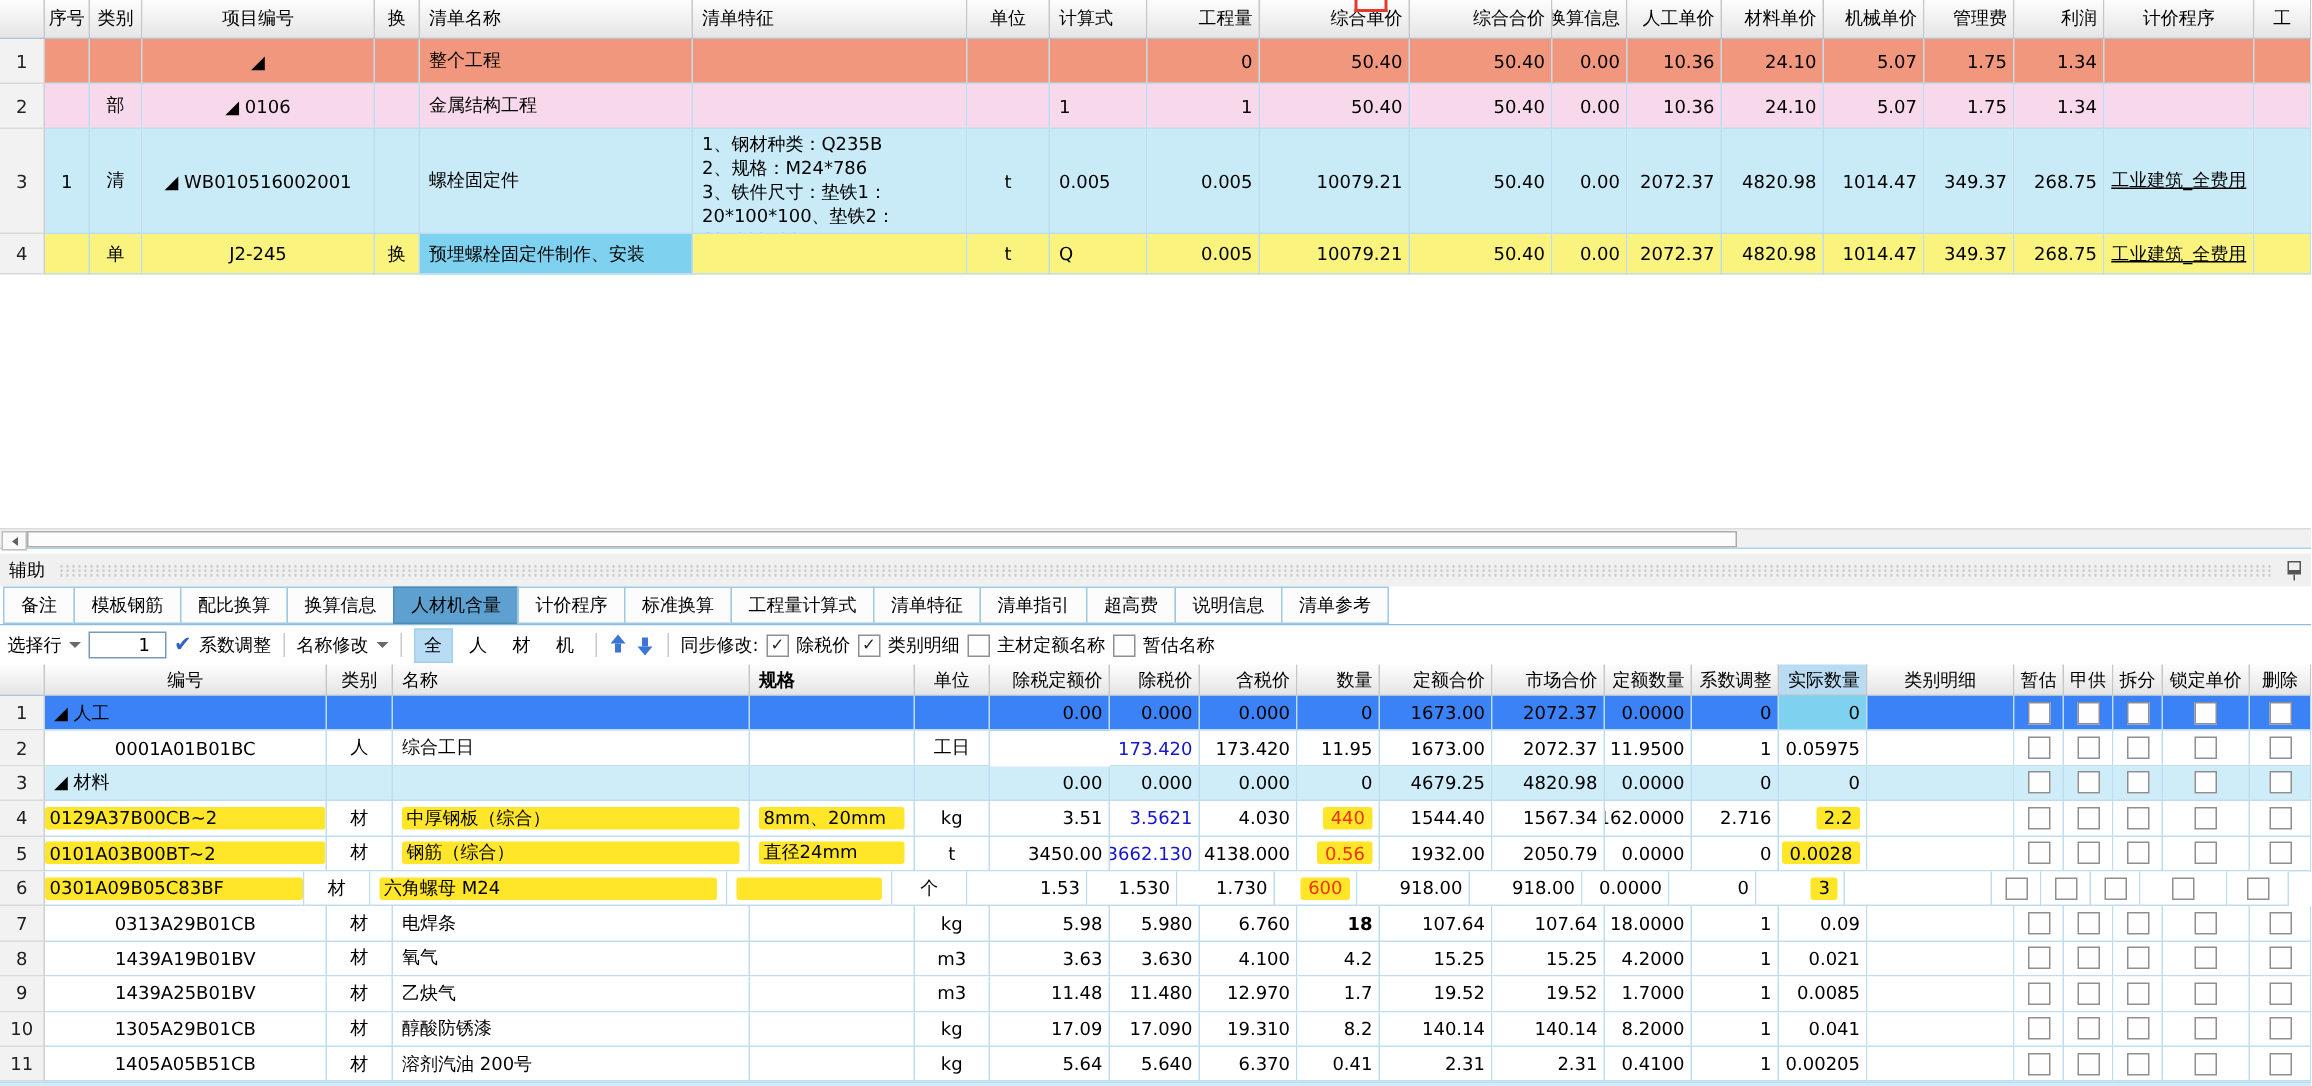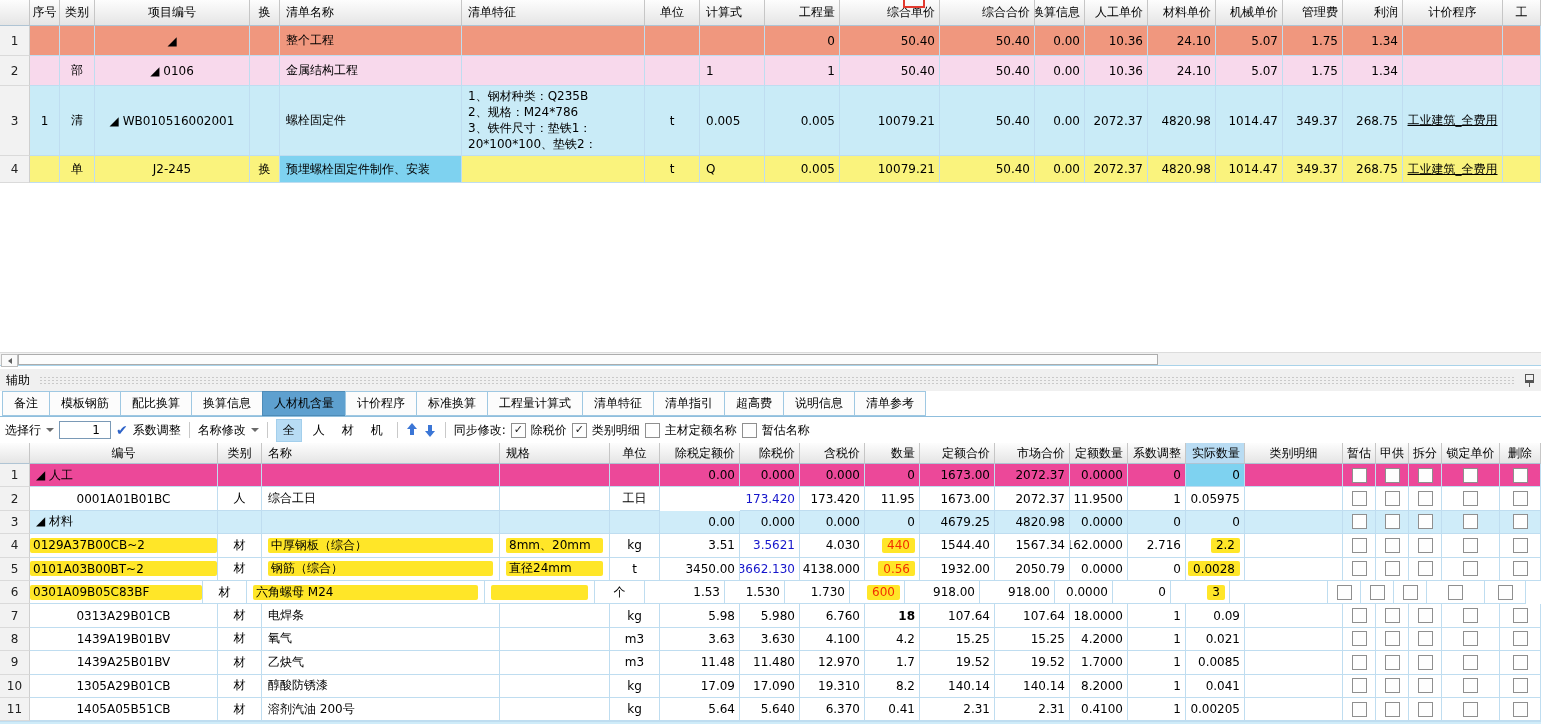--- a/index.html
+++ b/index.html
@@ -9,21 +9,21 @@
   .cell{box-sizing:border-box;flex:none;display:flex;align-items:center;overflow:hidden;white-space:nowrap;
         border-right:1px solid #BFDDF0;border-bottom:1px solid #BFDDF0;background:#fff}
   .h{background:linear-gradient(#FDFDFD,#E5E5E5);border-right:1px solid #C6C6C6;border-bottom:1px solid #AFC4D4}
   .hb{background:#B9DCF3}
   .rowhdr{background:#F2F2F2;border-right:1px solid #CFCFCF;border-bottom:1px solid #DADADA;color:#222}
   .l{justify-content:flex-start;padding:0 6px}
   .c{justify-content:center}
   .r{justify-content:flex-end;padding:0 4px}
   .pre{white-space:pre-line;line-height:16px;align-items:flex-start;padding-top:2px}
   .bg-salmon{background:#F0977E}.bg-pink{background:#F8D9EC}.bg-cyan{background:#C9EBF7}.bg-yellow{background:#FAF37D}
-  .bg-gyellow{background:#ec4899}.bg-gcyan{background:#CFECF9}
+  .bg-gyellow{background:#3b82f6}.bg-gcyan{background:#CFECF9}
   .sel-cell{background:#7ED2F0}
   .blue{color:#1515CB}.red{color:#F23000}
   .lk{text-decoration:underline}
   .mk{background:#FFE628;border-radius:2px;padding:0 5px;display:inline-flex;align-items:center;height:15px}
   .mk-full{background:#FFE628;border-radius:2px;width:100%;display:flex;align-items:center;height:15px;padding:0 3px;overflow:hidden;white-space:nowrap}
   .cb{width:13px;height:13px;border:1px solid #8F8F8F;background:#FEFEFE;display:inline-flex;align-items:center;justify-content:center;flex:none}
   .cb.ck::before{content:"✓";font-size:11px;font-weight:bold;color:#222;margin-top:-1px}
   #topgrid{position:absolute;top:0;left:0;width:1541px}
   #botgrid{position:absolute;top:443px;left:0;width:1541px}
   #redmark{position:absolute;top:0;left:903px;width:18px;height:6px;border:2px solid #E23A2E;border-top:none}
@@ -241,21 +241,21 @@
       <span>主材定额名称</span>
       <span class="cb"></span>
       <span>暂估名称</span>
     </div>
   <div id="botgrid">
       <div class="trow" style="height: 21px;">
         <div class="cell h c" style="width: 30px;"></div>
         <div class="cell h c" style="width: 188px;">编号</div>
         <div class="cell h c" style="width: 44px;">类别</div>
         <div class="cell h l" style="width: 238px;">名称</div>
-        <div class="cell h l" style="width: 110px;">规格</div>
+        <div class="cell h l" style="width: 110px; font-weight: bold;">规格</div>
         <div class="cell h c" style="width: 50px;">单位</div>
         <div class="cell h r" style="width: 80px;">除税定额价</div>
         <div class="cell h r" style="width: 60px;">除税价</div>
         <div class="cell h r" style="width: 65px;">含税价</div>
         <div class="cell h r" style="width: 55px;">数量</div>
         <div class="cell h r" style="width: 75px;">定额合价</div>
         <div class="cell h r" style="width: 75px;">市场合价</div>
         <div class="cell h r" style="width: 58px;">定额数量</div>
         <div class="cell h r" style="width: 58px;">系数调整</div>
         <div class="cell h r hb" style="width: 59px;">实际数量</div>

